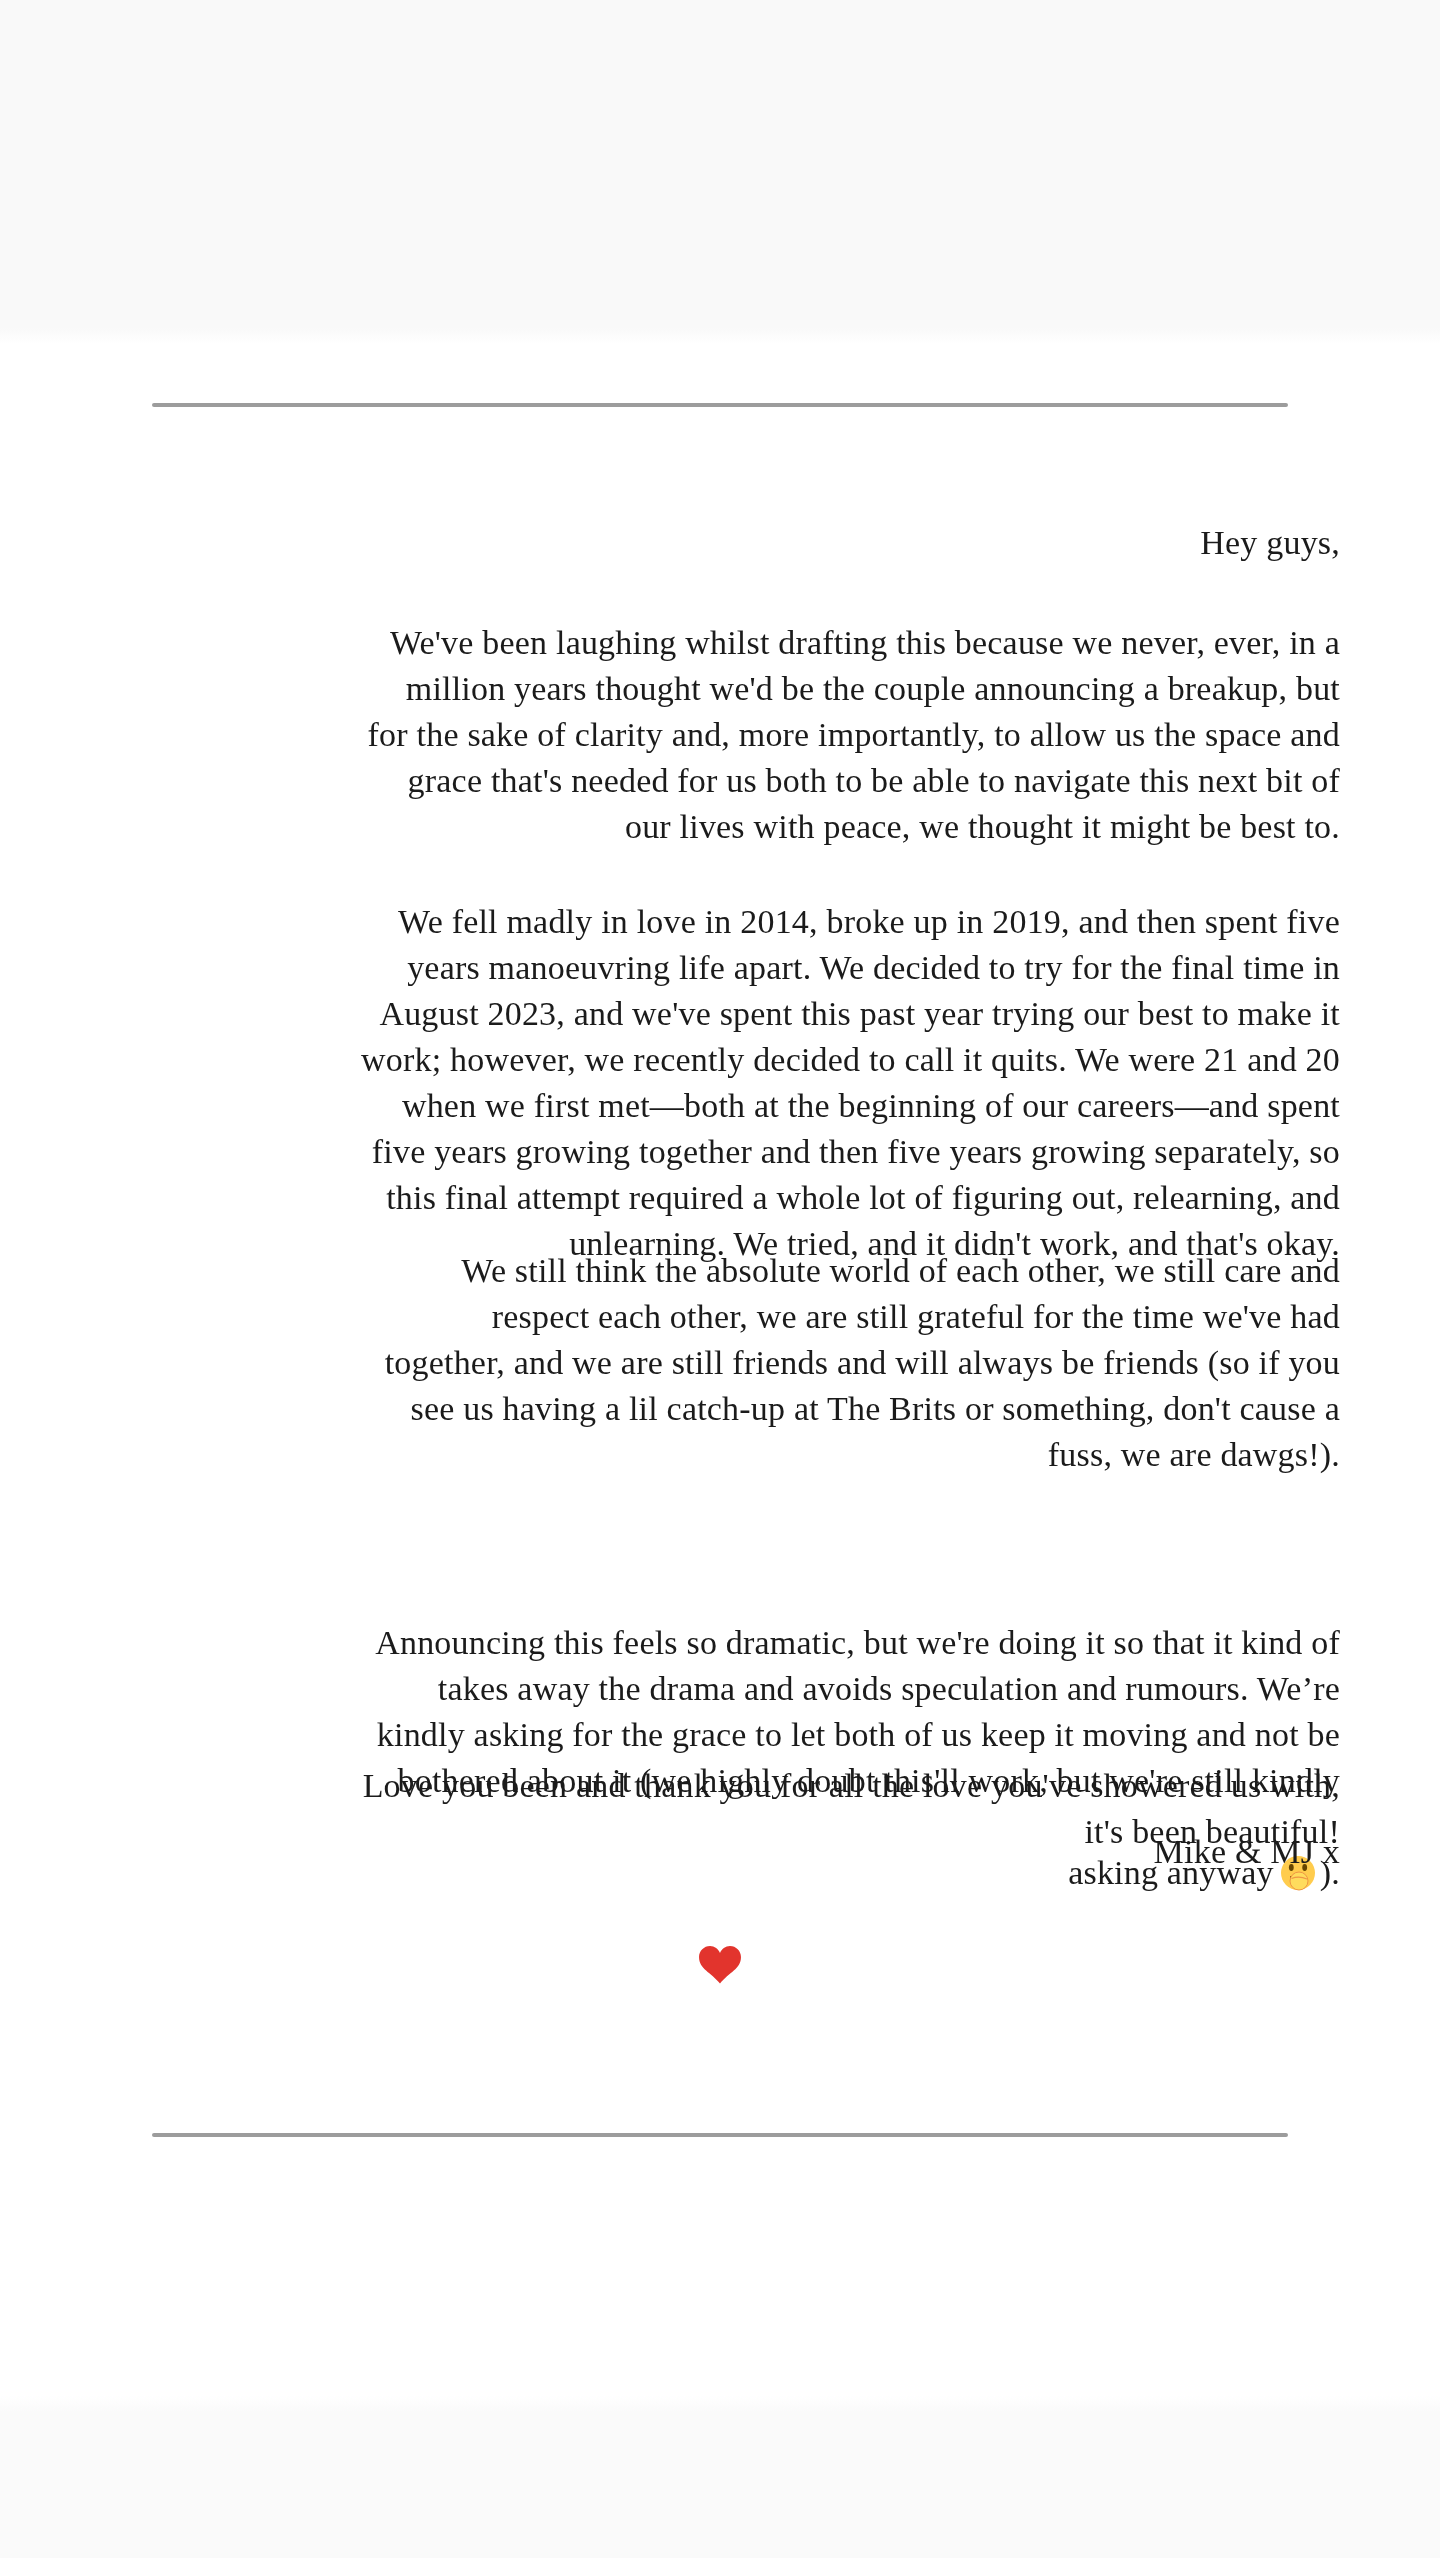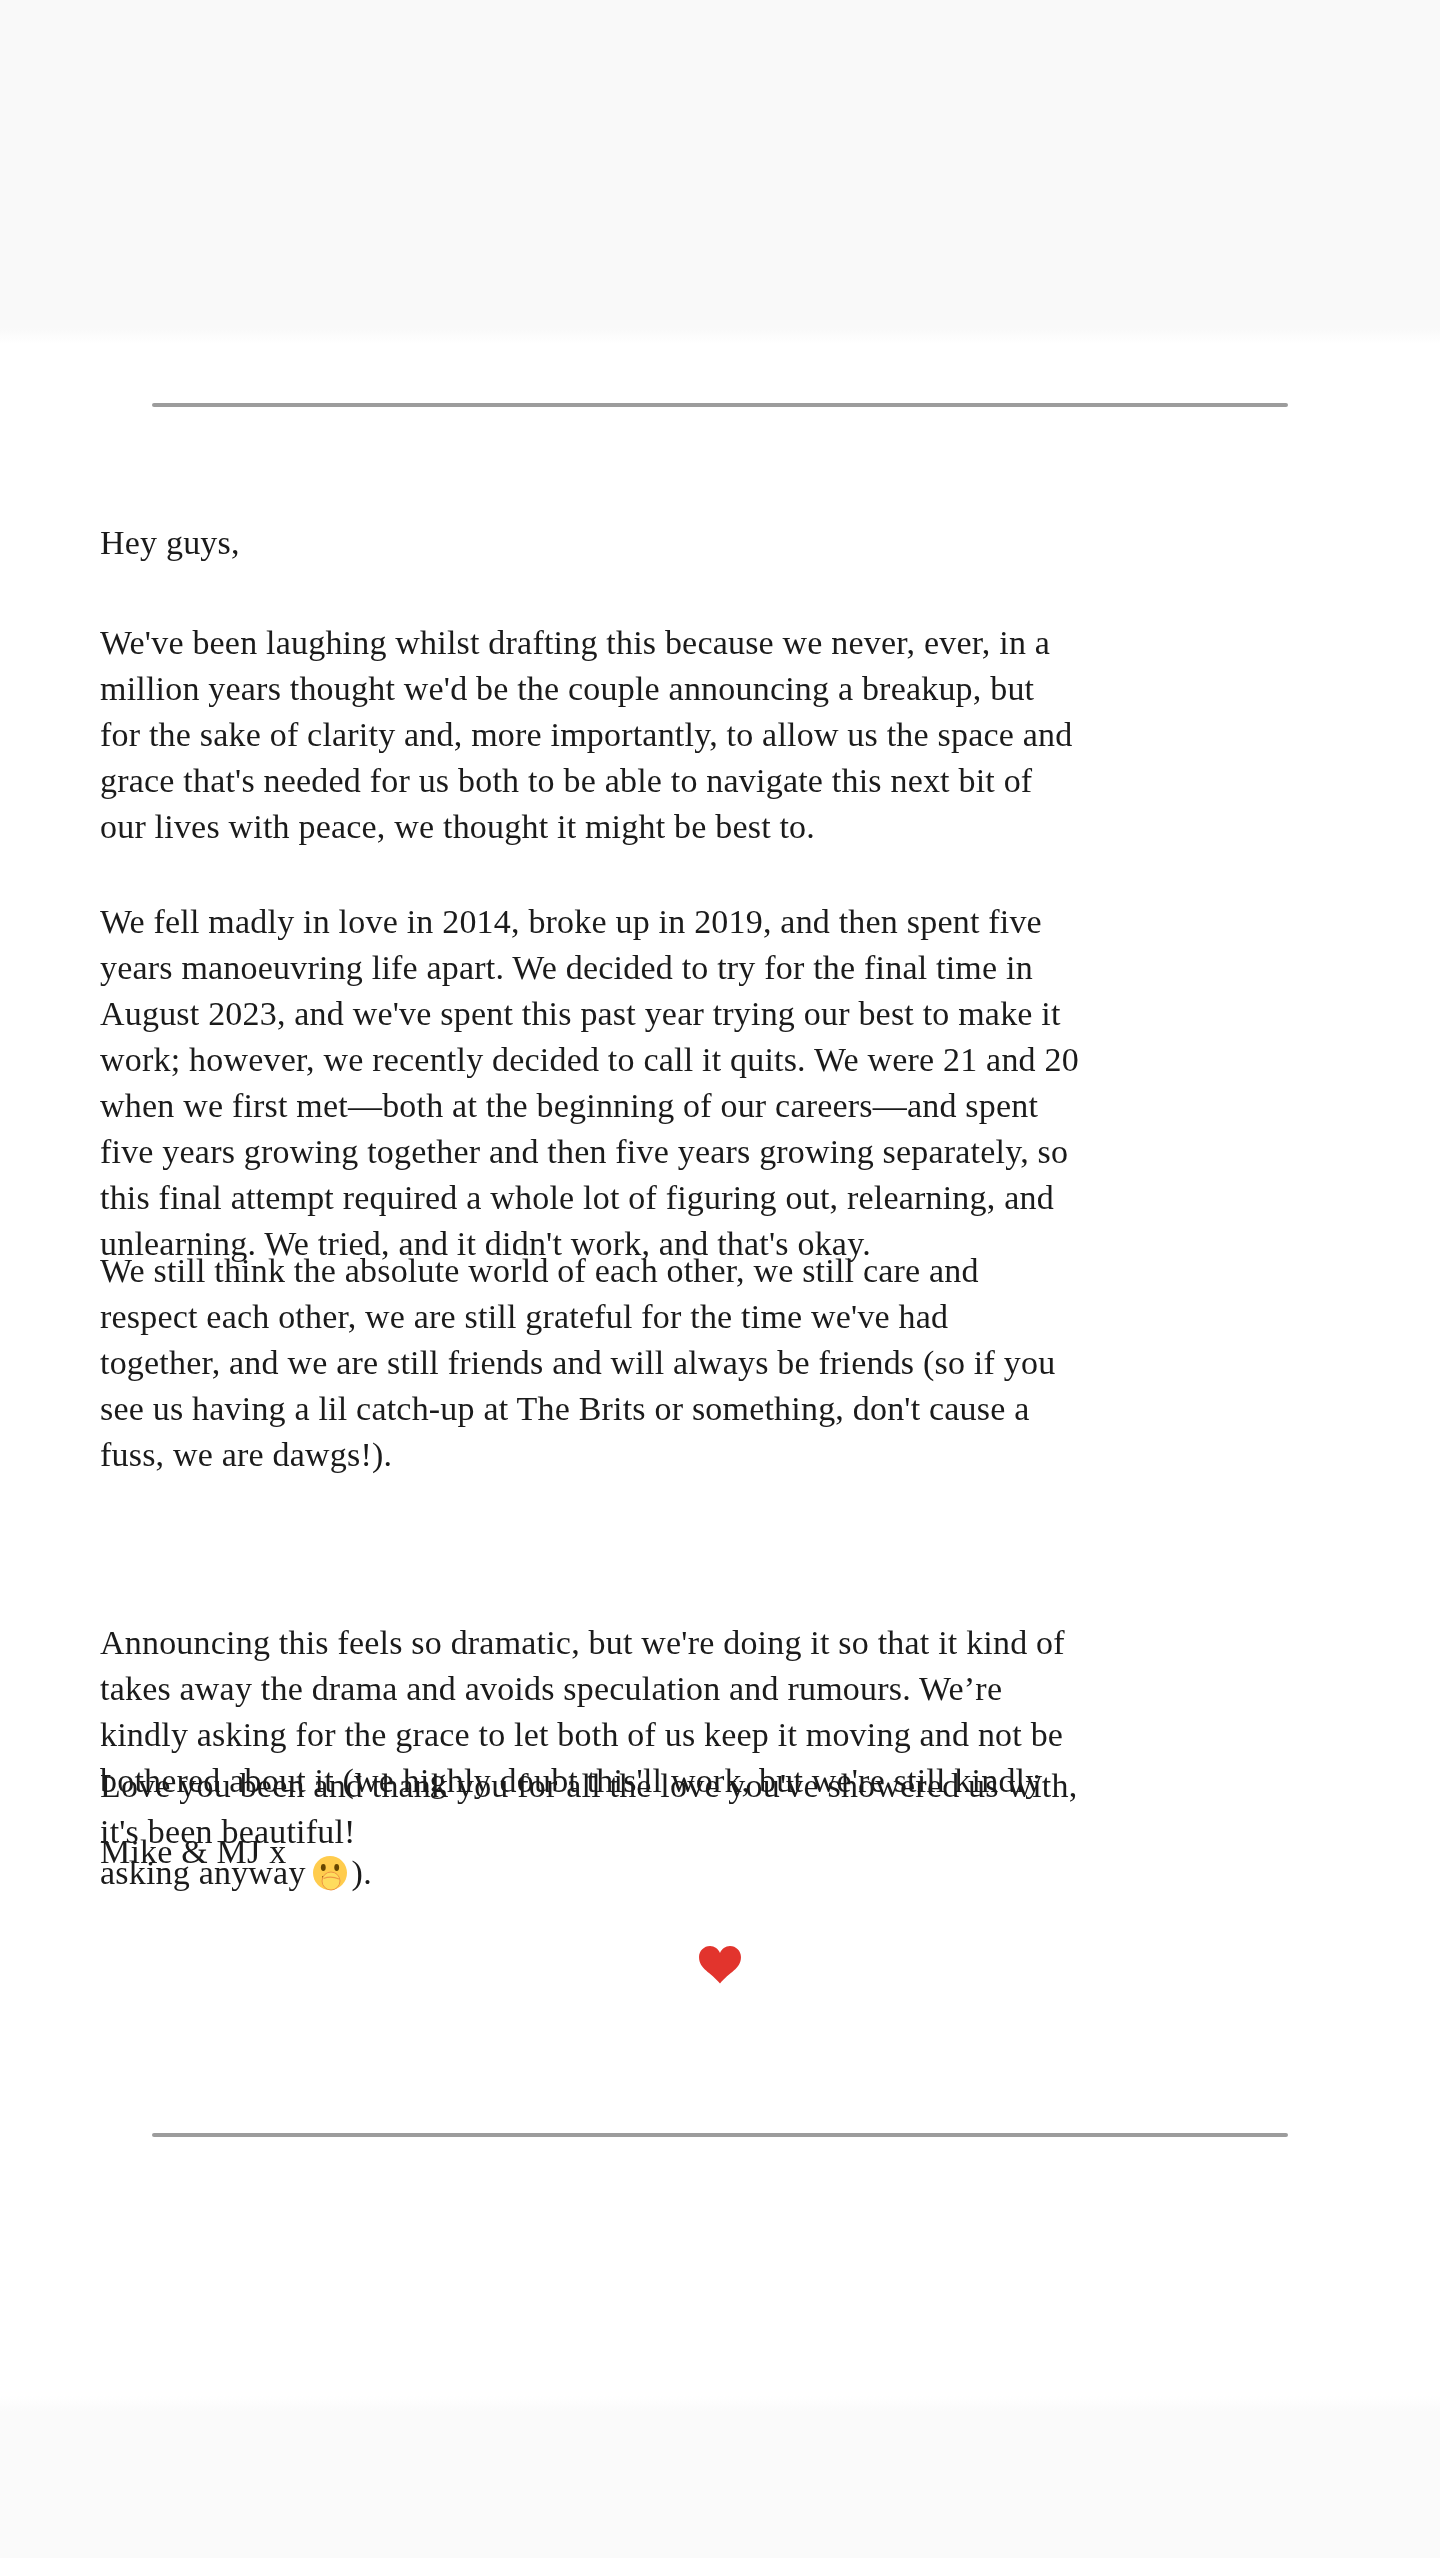--- a/index.html
+++ b/index.html
@@ -21,21 +21,21 @@
     left: 152px;
     width: 1136px;
     height: 4px;
     background: #9c9c9c;
     border-radius: 2px;
   }
   .textblock {
     position: absolute;
     left: 100px;
     width: 1240px;
-    text-align: left;
+    text-align: right;
     font-size: 34px;
     line-height: 46px;
     white-space: pre-line;
     letter-spacing: 0.2px;
   }
   .line { display: block; }
   .inline-emoji {
     display: inline-block;
     width: 36px;
     height: 36px;

